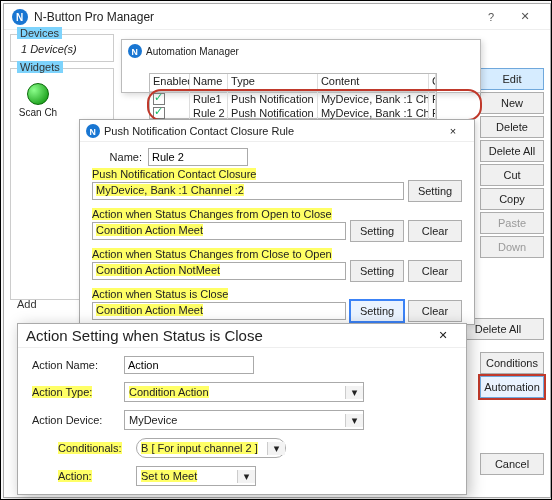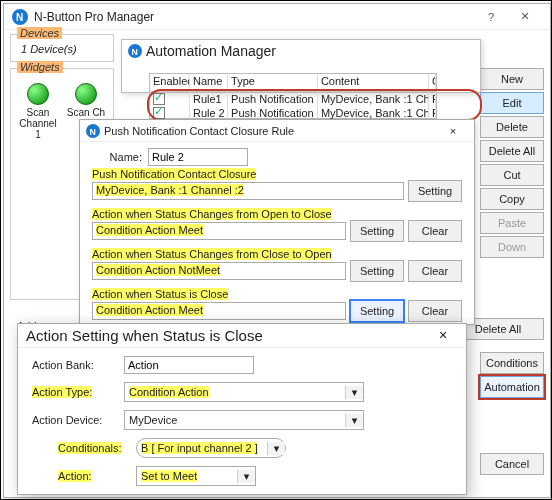--- a/index.html
+++ b/index.html
@@ -20,42 +20,42 @@
   
   .main { left: 2px; top: 2px; width: 548px; height: 495px; }
   .main-titlebar { height: 26px; display: flex; align-items: center; padding: 0 8px; border-bottom: 1px solid #eee; }
   .main-titlebar .app-icon { width: 16px; height: 16px; margin-right: 6px; }
   .main-title { flex: 1; font-size: 12px; }
   .winbtn { width: 34px; height: 24px; display: inline-flex; align-items: center; justify-content: center; color: #555; }
 
   
   .left-panel { position: absolute; left: 6px; top: 30px; width: 104px; }
   .groupbox { border: 1px solid #ccc; padding: 8px 6px 6px; margin-bottom: 6px; position: relative; }
-  .groupbox-label { position: absolute; top: -8px; left: 6px; background: #fdba74; padding: 0 3px; font-size: 11px; color: #333; font-style: italic; }
+  .groupbox-label { position: absolute; top: -8px; left: 6px; background: #7dd3fc; padding: 0 3px; font-size: 11px; color: #333; }
   .dev-count { padding-left: 4px; font-style: italic; }
   .widget-row { display: flex; gap: 6px; margin-top: 6px; }
   .widget-col { width: 42px; display:flex; flex-direction:column; align-items:center; }
   .widget-icon { width: 22px; height: 22px; border-radius: 11px; background: radial-gradient(circle at 30% 30%, #8bff8b, #008800); border: 1px solid #0a6b0a; }
   .widget-text { font-size: 10px; text-align: center; line-height: 11px; margin-top: 2px; }
   .add-label { margin-top: 180px; color: #333; }
 
   
   .right-col { position: absolute; right: 6px; top: 64px; width: 64px; display:flex; flex-direction:column; gap:2px; }
   .btn { height: 22px; border: 1px solid #adadad; background: #f0f0f0; display:flex; align-items:center; justify-content:center; cursor: default; }
   .btn[data-disabled="true"] { color: #9a9a9a; }
   .btn-highlight { background: #d6ecff; border-color: #6fa8dc; }
   .right-lower { position: absolute; right: 6px; top: 348px; width: 64px; display:flex; flex-direction:column; gap:2px; }
   .right-cancel { position: absolute; right: 6px; bottom: 22px; width: 64px; }
   .btn-automation { outline: 2px solid #c0392b; border-color: #6fa8dc; background: #eaf3ff; }
 
   
   .am { left: 120px; top: 38px; width: 360px; height: 54px; border: 1px solid #bbb; }
   .am-titlebar { height: 22px; display:flex; align-items:center; padding: 0 6px; }
   .am-titlebar .app-icon { width:14px; height:14px; margin-right:4px; }
-  .am-titlebar .title { flex:1; font-size: 14px; }
+  .am-titlebar .title { flex:1; font-size: 10px; }
   .am-table { position:absolute; left: 148px; top: 72px; width: 288px; height: 46px; border: 1px solid #bbb; }
   .am-hdr-row { display:flex; height:18px; border-bottom: 1px solid #ccc; }
   .am-cell { border-right: 1px solid #ddd; padding: 1px 3px; overflow:hidden; white-space: nowrap; }
   .am-body-row { display:flex; height:14px; }
   .chk { width:12px; height:12px; border:1px solid #7a7a7a; display:inline-block; position:relative; }
   .chk::after { content:"✓"; position:absolute; left:0; top:-3px; font-size:11px; color: #1b6; }
   .oval { position:absolute; left:146px; top:88px; width:335px; height:32px; border:2px solid #c0392b; border-radius: 14px/14px; pointer-events:none; }
 
   
   .pn { left: 78px; top: 118px; width: 396px; height: 206px; }
@@ -107,35 +107,30 @@
     <div class="groupbox">
       <span class="groupbox-label">Devices</span>
       <div class="dev-count">1 Device(s)</div>
     </div>
     <div class="groupbox" style="height:232px;">
       <span class="groupbox-label">Widgets</span>
       <div class="widget-row">
         <div class="widget-col">
           <div class="widget-icon"></div>
           <div class="widget-text">Scan
-Channel 1</div>
-        </div>
-        <div class="widget-col">
-          <div class="widget-icon"></div>
-          <div class="widget-text">Scan
 Ch</div>
         </div>
       </div>
       <div class="add-label">Add</div>
     </div>
   </div>
 
   <div class="right-col">
+    <div class="btn btn-highlight">Edit</div>
     <div class="btn">New</div>
-    <div class="btn btn-highlight">Edit</div>
     <div class="btn">Delete</div>
     <div class="btn">Delete All</div>
     <div class="btn">Cut</div>
     <div class="btn">Copy</div>
     <div class="btn" data-disabled="true">Paste</div>
     <div class="btn" data-disabled="true">Down</div>
   </div>
 
   <div style="position:absolute; right:6px; top:314px; width:126px; display:flex; gap:2px;">
     <div class="btn" style="flex:0 0 32px;">te</div>
@@ -231,21 +226,21 @@
   </div>
 </div>
 
 <div class="window as">
   <div class="as-titlebar">
     <span class="title">Action Setting when Status is Close</span>
     <span class="x-btn">✕</span>
   </div>
   <div class="as-body">
     <div class="as-row">
-      <span class="as-label">Action Bank:</span>
+      <span class="as-label">Action Name:</span>
       <input class="text" style="width: 130px;" value="Action">
     </div>
     <div class="as-row">
       <span class="as-label"><span class="hl">Action Type:</span></span>
       <div class="combo" style="width:240px;">
         <span class="val"><span class="hl">Condition Action</span></span>
         <span class="arrow">▾</span>
       </div>
     </div>
     <div class="as-row">

